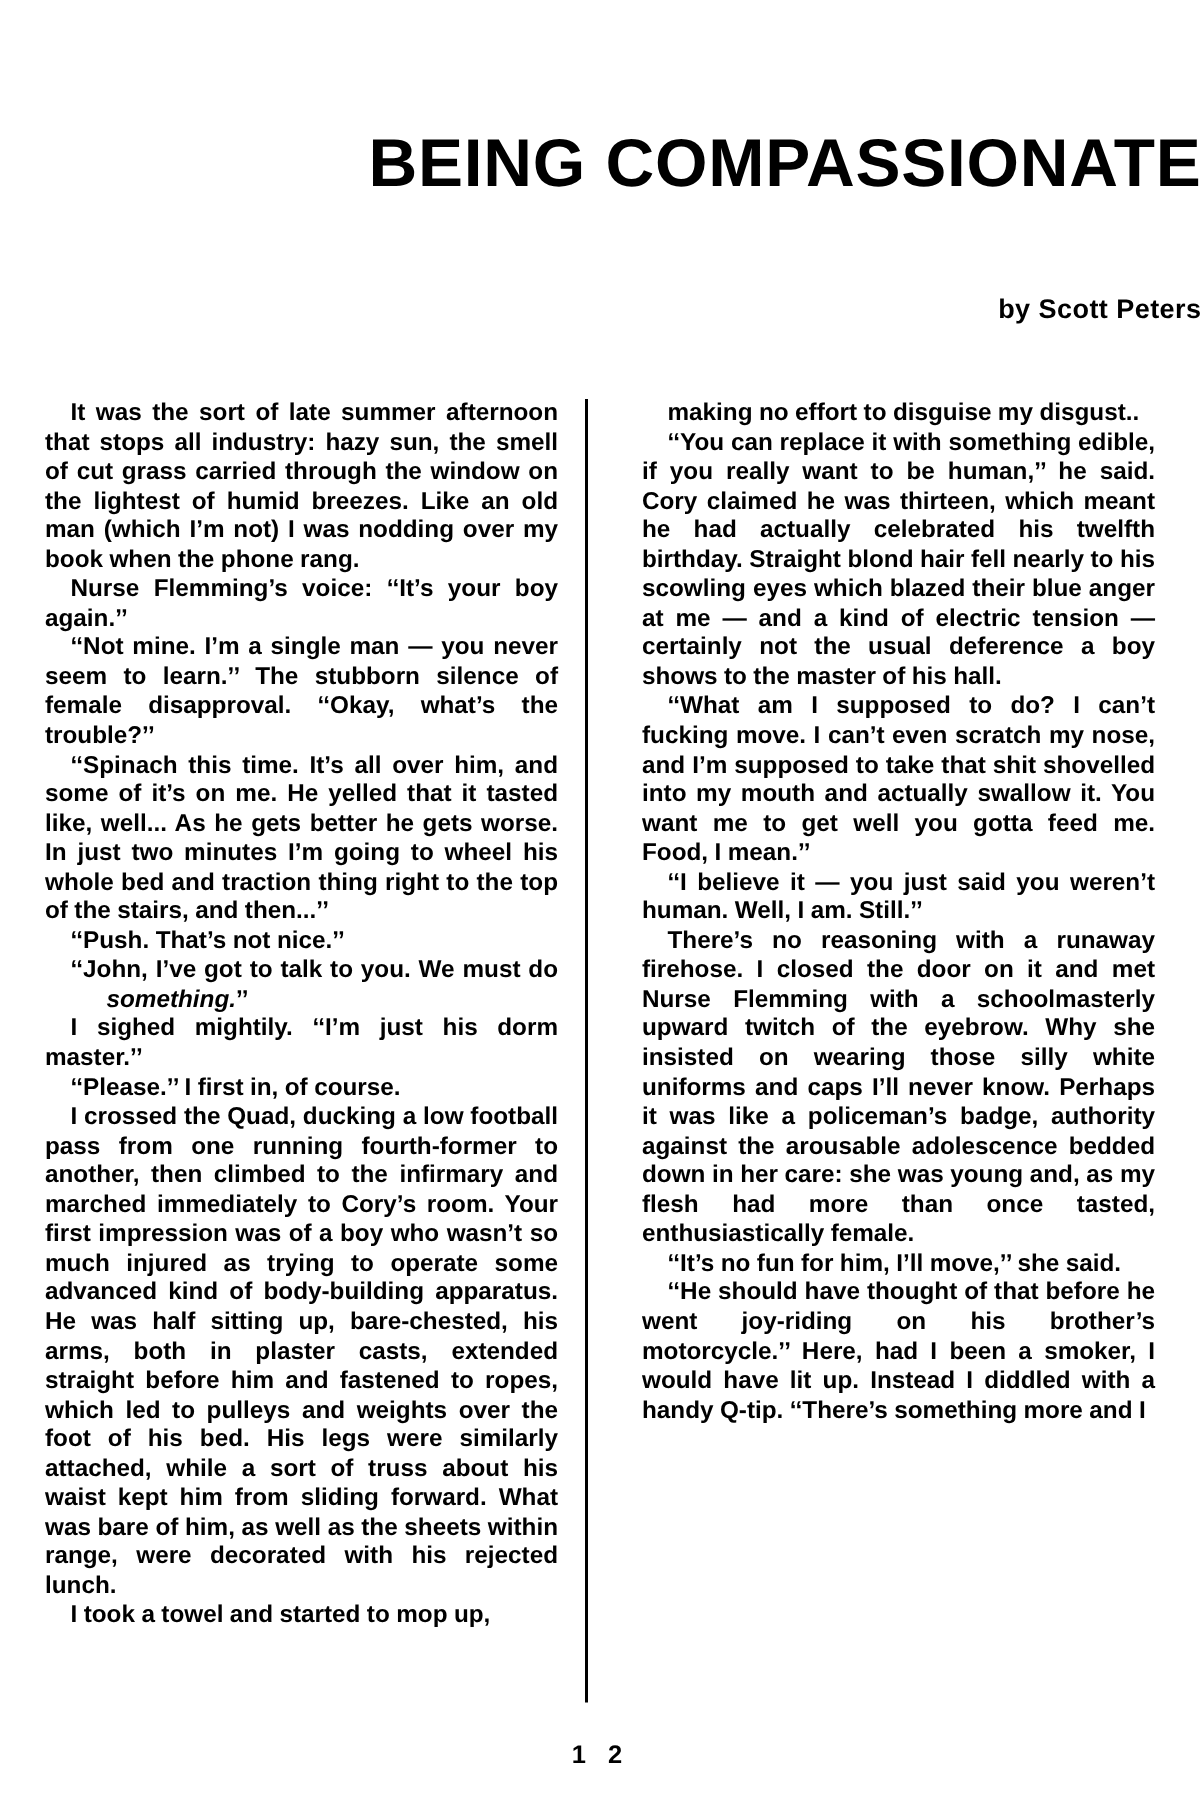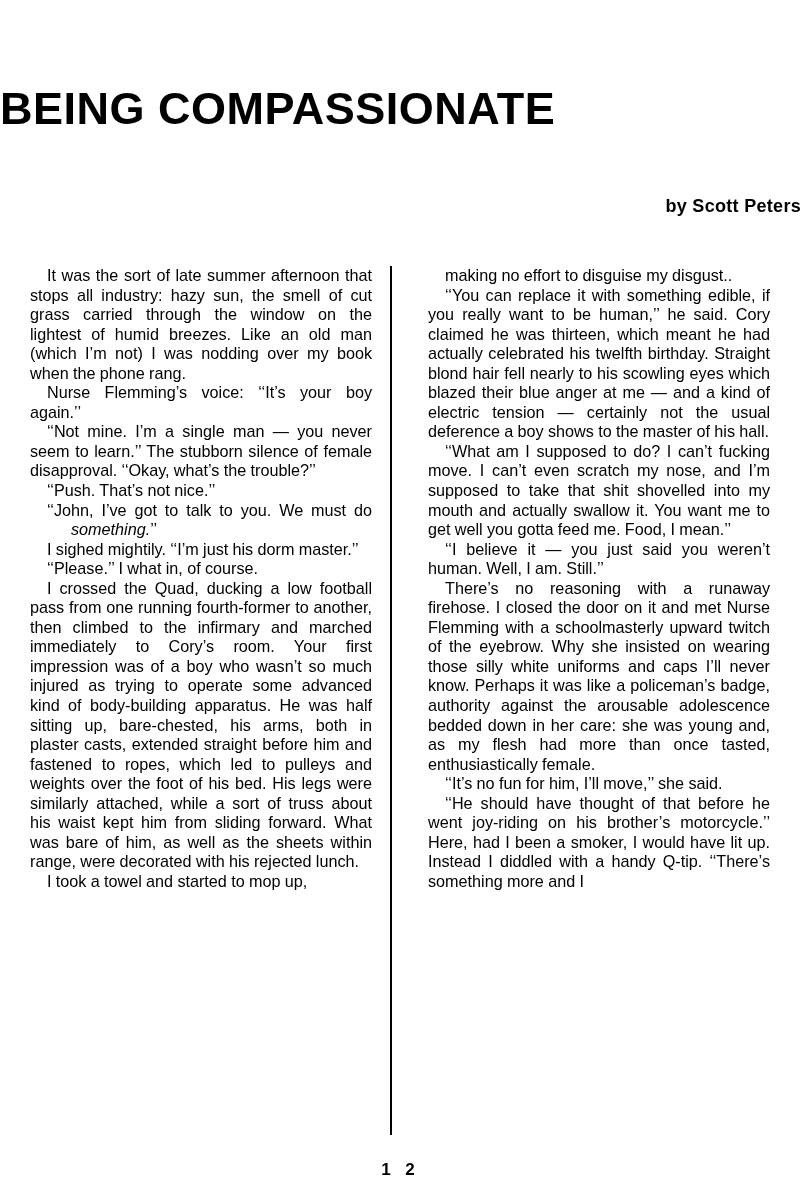--- a/index.html
+++ b/index.html
@@ -23,21 +23,21 @@
     height: 1203px;
     background: #fff;
   }
 
   
   .title {
     position: absolute;
     left: 0;
     top: 86px;
     width: 801px;
-    text-align: left;
+    text-align: right;
     font-size: 45px;
     font-weight: bold;
     letter-spacing: 0.5px;
     line-height: 1;
     white-space: nowrap;
   }
 
   
   .byline {
     position: absolute;
@@ -63,20 +63,21 @@
     position: absolute;
     top: 0;
     width: 342px;
     font-size: 16.2px;
     line-height: 19.55px;
     text-align: justify;
     text-justify: inter-word;
     -webkit-hyphens: none;
     hyphens: none;
     word-spacing: -0.2px;
+    font-weight: bold;
   }
   .col-left  { left: 0px; }
   .col-right { left: 398px; }
 
   .col p {
     margin: 0;
     text-indent: 17px;
   }
   
   .col p { text-align: justify; }
@@ -114,24 +115,25 @@
 
   <div class="byline">by Scott Peters</div>
 
   <div class="rule"></div>
 
   <div class="columns">
     <div class="col col-left">
         <p>It was the sort of late summer afternoon that stops all industry: hazy sun, the smell of cut grass carried through the window on the lightest of humid breezes. Like an old man (which I’m not) I was nodding over my book when the phone rang.</p>
         <p>Nurse Flemming’s voice: ‘‘It’s your boy again.’’</p>
         <p>‘‘Not mine. I’m a single man — you never seem to learn.’’ The stubborn silence of female disapproval. ‘‘Okay, what’s the trouble?’’</p>
+        <p>‘‘Spinach this time. It’s all over him, and some of it’s on me. He yelled that it tasted like, well... As he gets better he gets worse. In just two minutes I’m going to wheel his whole bed and traction thing right to the top of the stairs, and then...’’</p>
         <p>‘‘Push. That’s not nice.’’</p>
         <p>‘‘John, I’ve got to talk to you. We must do <em>something.</em>’’</p>
         <p>I sighed mightily. ‘‘I’m just his dorm master.’’</p>
-        <p>‘‘Please.’’ I what in, of course.</p>
+        <p>‘‘Please.’’ I first in, of course.</p>
         <p>I crossed the Quad, ducking a low football pass from one running fourth-former to another, then climbed to the infirmary and marched immediately to Cory’s room. Your first impression was of a boy who wasn’t so much injured as trying to operate some advanced kind of body-building apparatus. He was half sitting up, bare-chested, his arms, both in plaster casts, extended straight before him and fastened to ropes, which led to pulleys and weights over the foot of his bed. His legs were similarly attached, while a sort of truss about his waist kept him from sliding forward. What was bare of him, as well as the sheets within range, were decorated with his rejected lunch.</p>
         <p>I took a towel and started to mop up,</p>
       </div>
     <div class="col col-right">
         <p>making no effort to disguise my disgust..</p>
         <p>‘‘You can replace it with something edible, if you really want to be human,’’ he said. Cory claimed he was thirteen, which meant he had actually celebrated his twelfth birthday. Straight blond hair fell nearly to his scowling eyes which blazed their blue anger at me — and a kind of electric tension — certainly not the usual deference a boy shows to the master of his hall.</p>
         <p>‘‘What am I supposed to do? I can’t fucking move. I can’t even scratch my nose, and I’m supposed to take that shit shovelled into my mouth and actually swallow it. You want me to get well you gotta feed me. Food, I mean.’’</p>
         <p>‘‘I believe it — you just said you weren’t human. Well, I am. Still.’’</p>
         <p>There’s no reasoning with a runaway firehose. I closed the door on it and met Nurse Flemming with a schoolmasterly upward twitch of the eyebrow. Why she insisted on wearing those silly white uniforms and caps I’ll never know. Perhaps it was like a policeman’s badge, authority against the arousable adolescence bedded down in her care: she was young and, as my flesh had more than once tasted, enthusiastically female.</p>
         <p>‘‘It’s no fun for him, I’ll move,’’ she said.</p>

